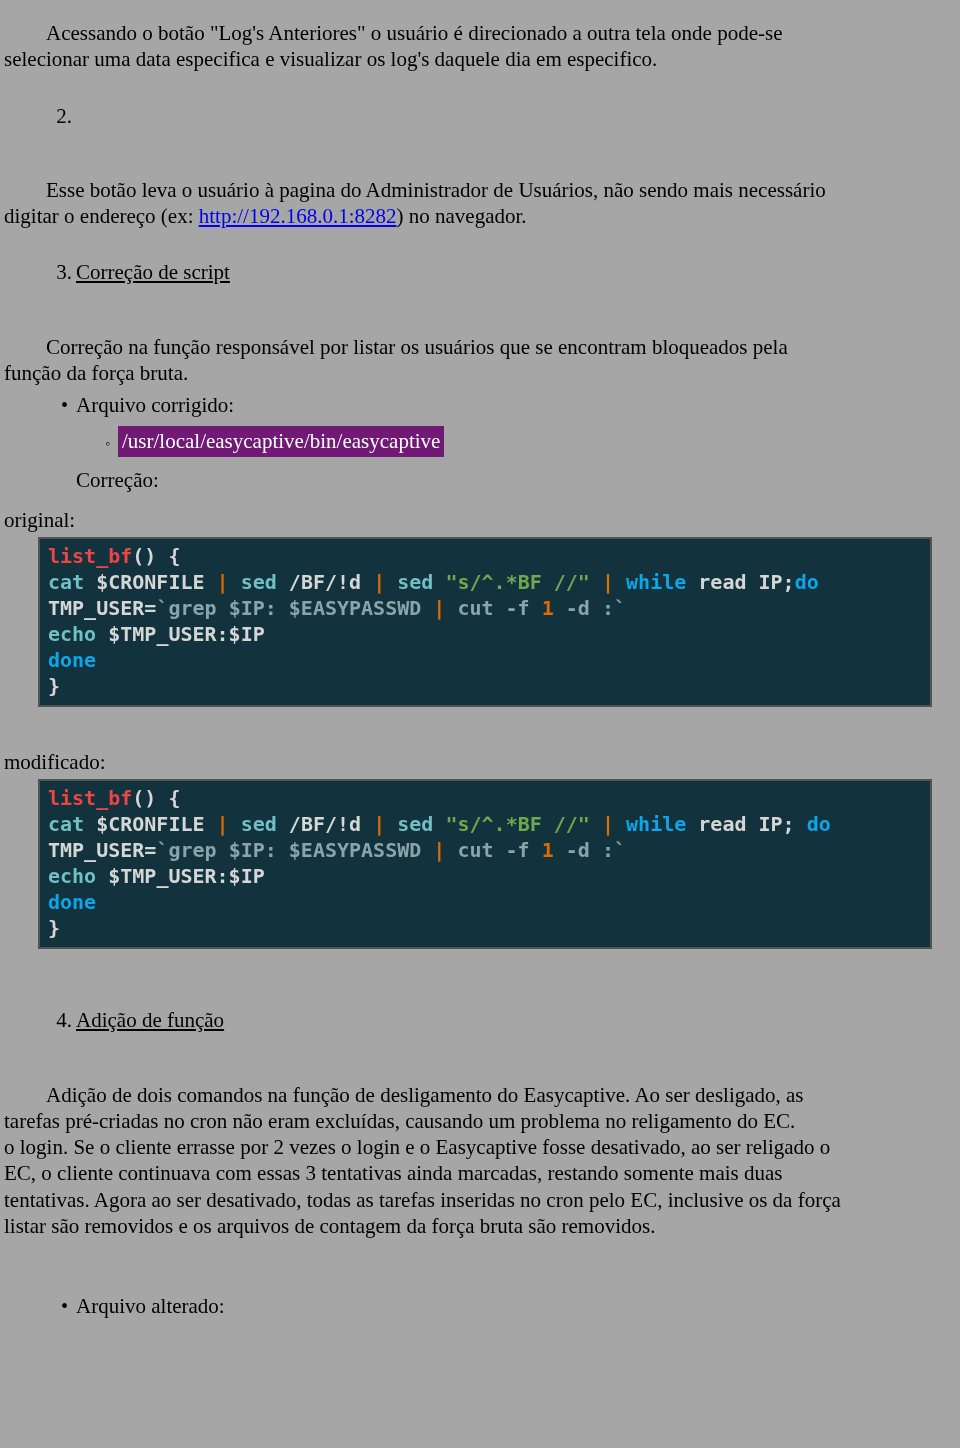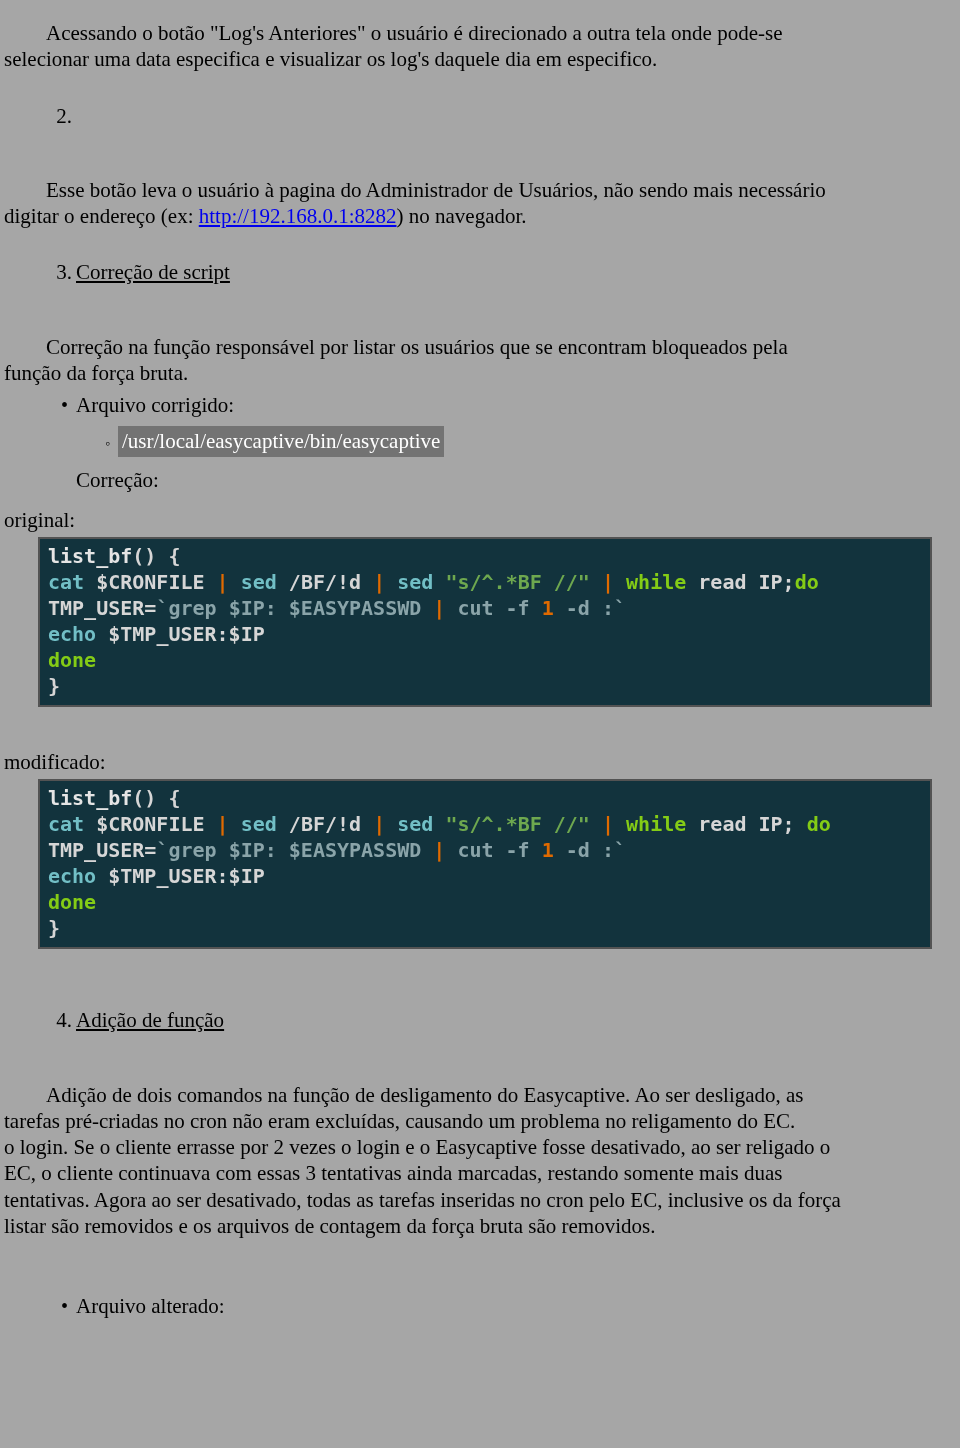--- a/index.html
+++ b/index.html
@@ -9,44 +9,44 @@
   p { margin: 0; }
   .spacer { height: 24px; }
   .ol-row { display: flex; align-items: baseline; margin-top: 6px; }
   .ol-num { width: 72px; text-align: right; padding-right: 4px; }
   .ol-text { text-decoration: underline; }
   .link { color: #0000ee; text-decoration: underline; text-align: right; }
   .bullet-row { display: flex; align-items: baseline; margin-top: 6px; }
   .bullet-mark { width: 72px; text-align: right; padding-right: 8px; font-size: 20px; }
   .sub-row { display: flex; align-items: baseline; margin-top: 8px; }
   .sub-mark { width: 114px; text-align: right; padding-right: 8px; font-size: 14px; }
-  .hl { background: #737373; color: #fff; padding: 2px 4px; text-align: right; }
+  .hl { background: #701a75; color: #fff; padding: 2px 4px; text-align: right; }
   .label-correcao { margin-left: 72px; margin-top: 10px; }
   .label-side { margin-top: 14px; margin-bottom: 4px; }
   .codebox {
     background: #12333d;
     border: 2px solid #535353;
     margin: 4px 0 4px 34px;
     padding: 4px 8px 6px 8px;
     font-family: "DejaVu Sans Mono", "Courier New", monospace;
     font-size: 20px;
     font-weight: bold;
     line-height: 1.3;
     white-space: pre;
     overflow: hidden;
   }
-  .k-def   { color: #e5e5e5; }
+  .k-def   { color: #ef4444; }
   .k-cat   { color: #72bfc6; }
   .k-var   { color: #d6d6d6; }
   .k-pipe  { color: #e06a00; }
   .k-sed   { color: #72bfc6; }
   .k-flag  { color: #d6d6d6; }
   .k-str   { color: #6ea84f; }
   .k-num   { color: #e06a00; }
-  .k-while { color: #84cc16; }
+  .k-while { color: #0ea5e9; }
   .k-brace { color: #d6d6d6; }
   .k-pale  { color: #8aa4a9; }
 </style>
 </head>
 <body>
 
 <div class="page">
 
   <p class="indent1">Acessando o botão "Log's Anteriores" o usuário é direcionado a outra tela onde pode-se</p>
   <p>selecionar uma data especifica e visualizar os log's daquele dia em especifico.</p>

